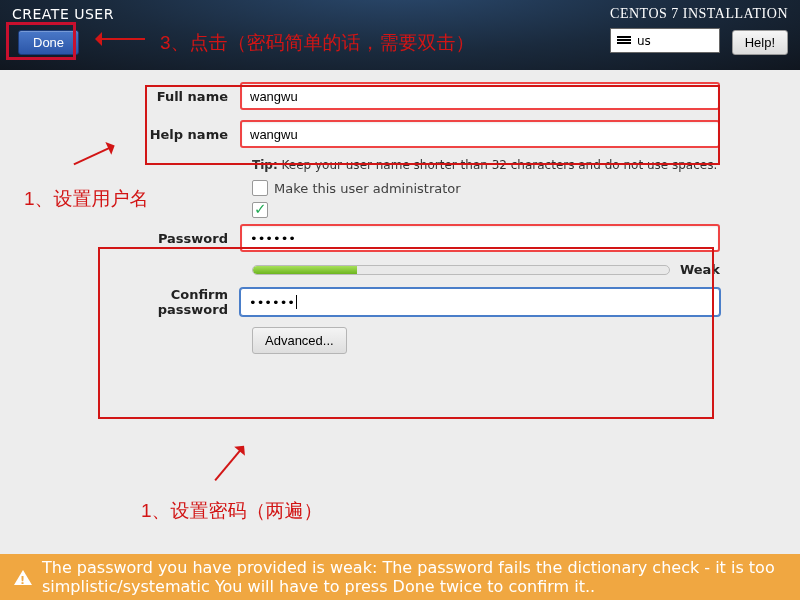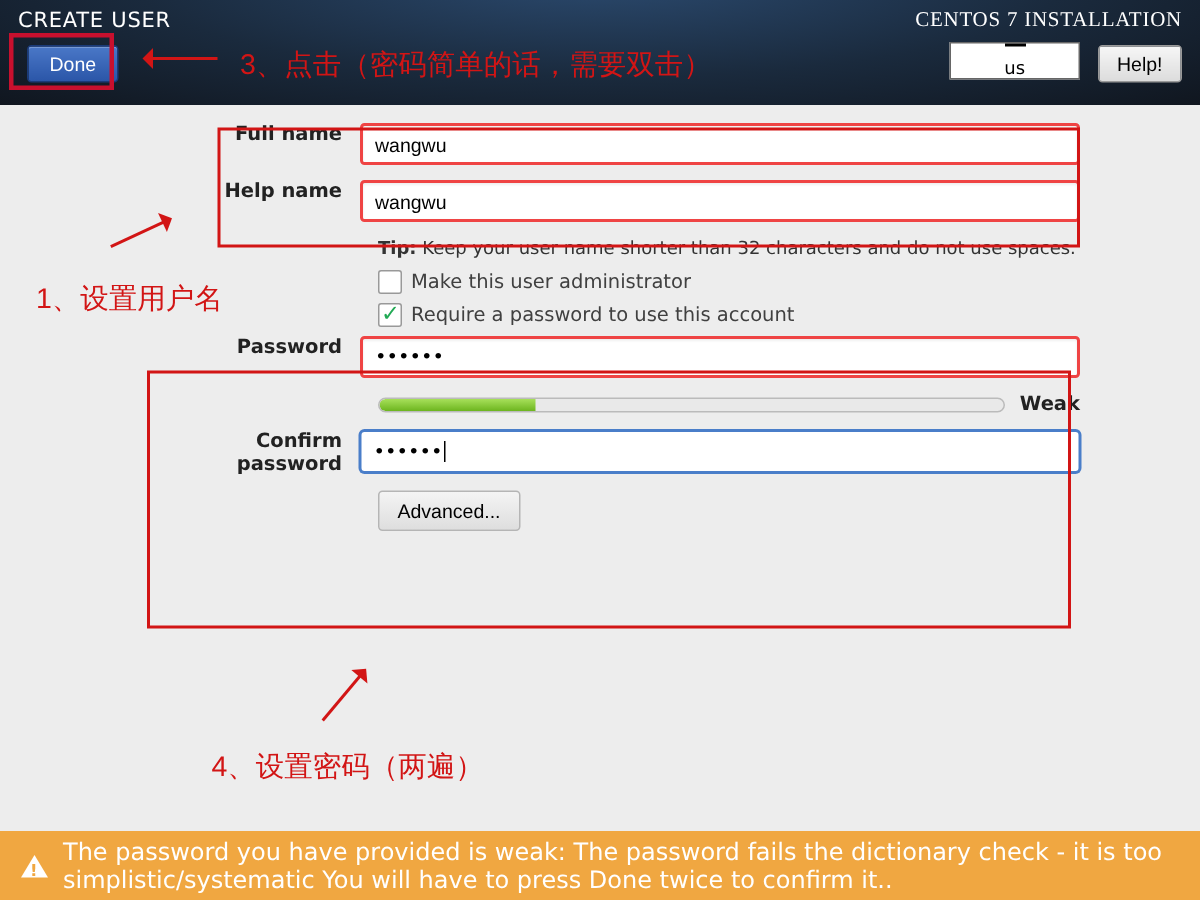--- a/index.html
+++ b/index.html
@@ -64,47 +64,46 @@
     border: 1px solid #999;
     border-radius: 3px;
     padding: 4px 12px;
     font-size: 13px;
     cursor: pointer;
   }
   .kb-box {
     position: absolute;
     right: 80px;
     top: 28px;
-    width: 87px;
+    width: 110px;
     height: 25px;
     background: #fff;
     color: #000;
     display: flex;
     align-items: center;
     padding: 0 6px;
     font-size: 12px;
     gap: 6px;
     border: 1px solid #666;
-    flex-direction: column;
   }
   .kb-icon {
     width: 14px; height: 9px;
     background:
       linear-gradient(#000,#000) 0 0/100% 2px no-repeat,
       linear-gradient(#000,#000) 0 3px/100% 2px no-repeat,
       linear-gradient(#000,#000) 0 6px/100% 2px no-repeat;
   }
   
   .form {
     position: absolute;
     left: 100px;
     top: 82px;
     width: 620px;
   }
-  .row { display: flex; margin-bottom: 10px; }
+  .row { display: flex; align-items: center; margin-bottom: 10px; }
   .lbl { width: 140px; text-align: right; padding-right: 12px; font-weight: bold; color:#222; font-size:13px; }
   .txt {
     flex: 1;
     height: 28px;
     border: 2px solid #ef4444;
     border-radius: 3px;
     background: #fff;
     padding: 0 8px;
     font-size: 13px;
     box-shadow: inset 0 1px 2px rgba(0,0,0,.08);
@@ -204,21 +203,20 @@
   </div>
   <div class="tip">
     <b>Tip:</b><span> Keep your user name shorter than 32 characters and do not use spaces.</span>
   </div>
   <div class="checkline">
     <span class="checkbox"></span>
     <span>Make this user administrator</span>
   </div>
   <div class="checkline">
     <span class="checkbox checked"></span>
-    <span>Require a password to use this account</span>
   </div>
   <div class="row" style="margin-top:0;">
     <div class="lbl">Password</div>
     <div class="txt" style="display:flex;align-items:center;">
       <span>••••••</span>
     </div>
   </div>
   <div class="strength-row">
     <div class="strength-track">
       <div class="strength-fill"></div>
@@ -236,18 +234,18 @@
 </div>
 
 <div class="done-box"></div>
 <div class="redbox1"></div>
 <div class="redbox2"></div>
 <div class="arrow a3"></div>
 <div class="arrow a1"></div>
 <div class="arrow a2"></div>
 <div class="anno anno3">3、点击（密码简单的话，需要双击）</div>
 <div class="anno anno1">1、设置用户名</div>
-<div class="anno anno2">4、设置密码（两遍）</div>
+<div class="anno anno2">1、设置密码（两遍）</div>
 
 <div class="warn">
   <div class="warn-icon"></div>
   <div>The password you have provided is weak: The password fails the dictionary check - it is too simplistic/systematic You will have to press Done twice to confirm it..</div>
 </div>
 
 </body></html>

